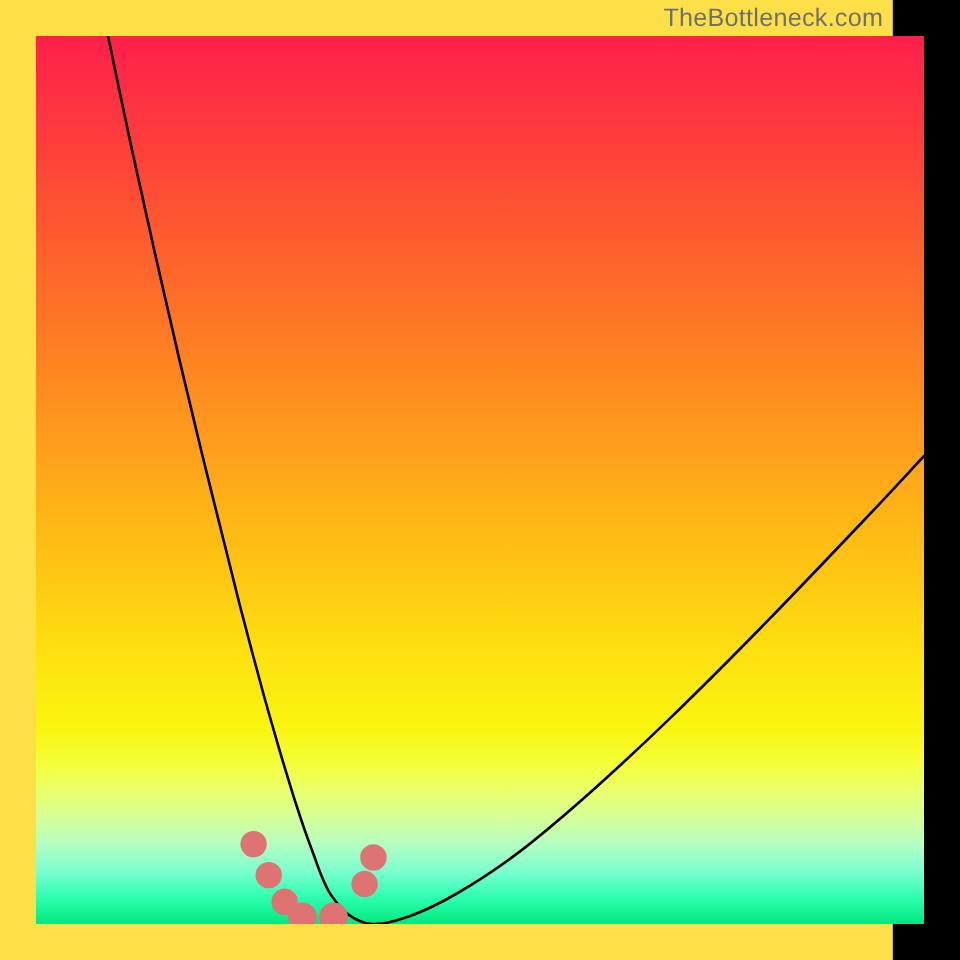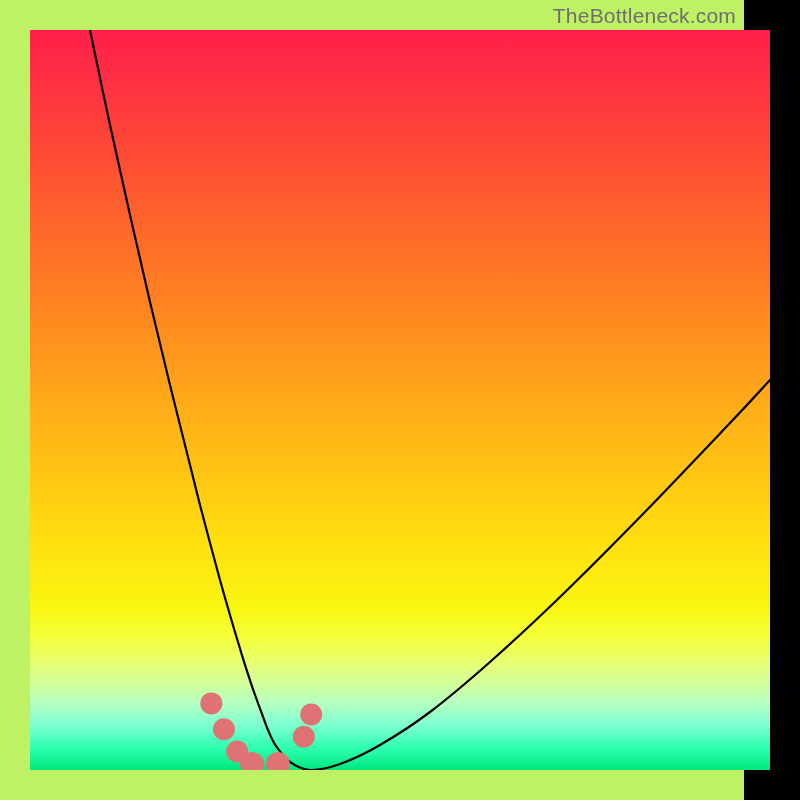--- a/index.html
+++ b/index.html
@@ -10,21 +10,21 @@
     background: #000;
     overflow: hidden;
     font-family: Arial, Helvetica, sans-serif;
   }
   .frame {
     position: absolute;
     top: 0;
     left: 0;
     width: 744px;
     height: 800px;
-    background: #bef264;
+    background: #fde047;
   }
   .plot {
     position: absolute;
     top: 30px;
     left: 30px;
     width: 740px;
     height: 740px;
     
     background: linear-gradient(to bottom,
       #ff1f4a 0%,

